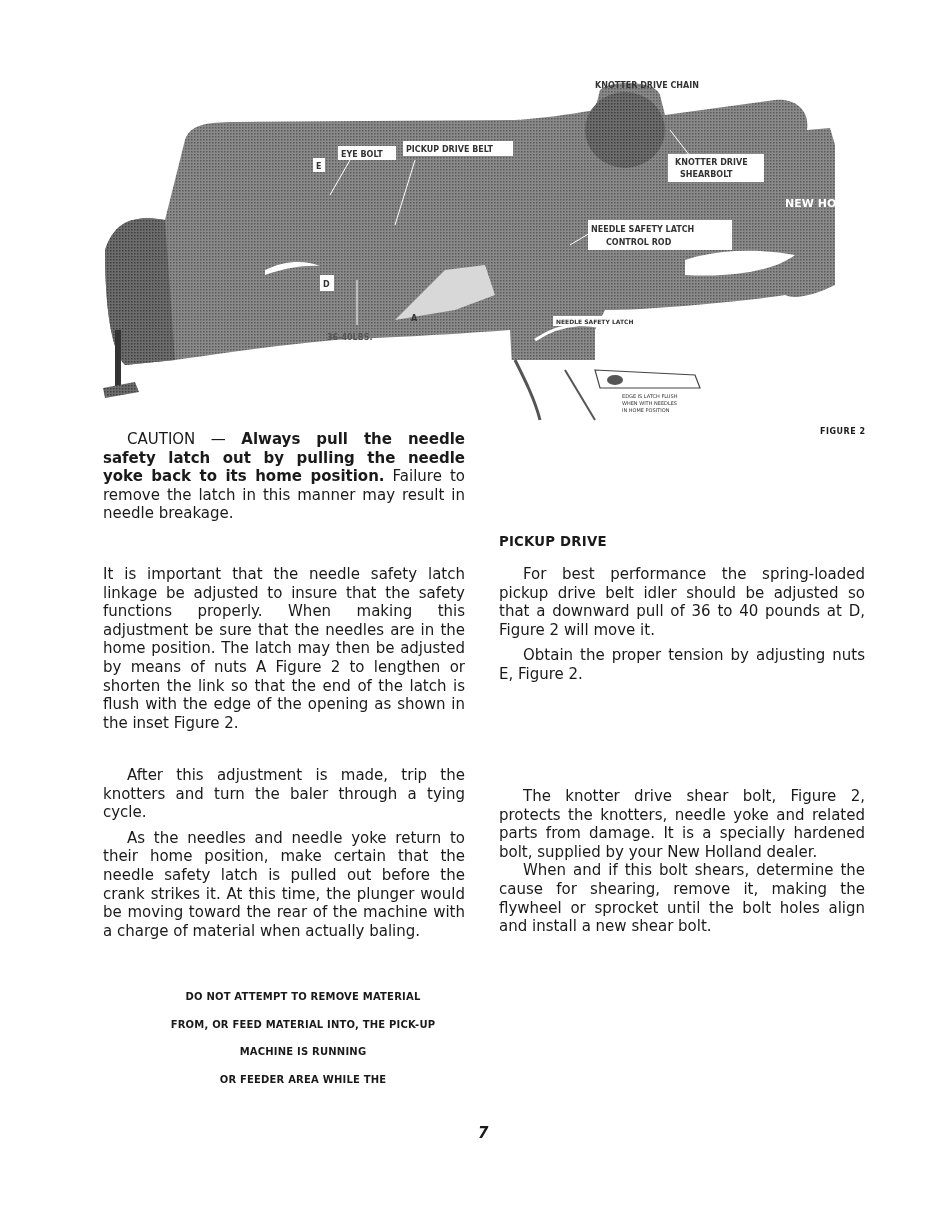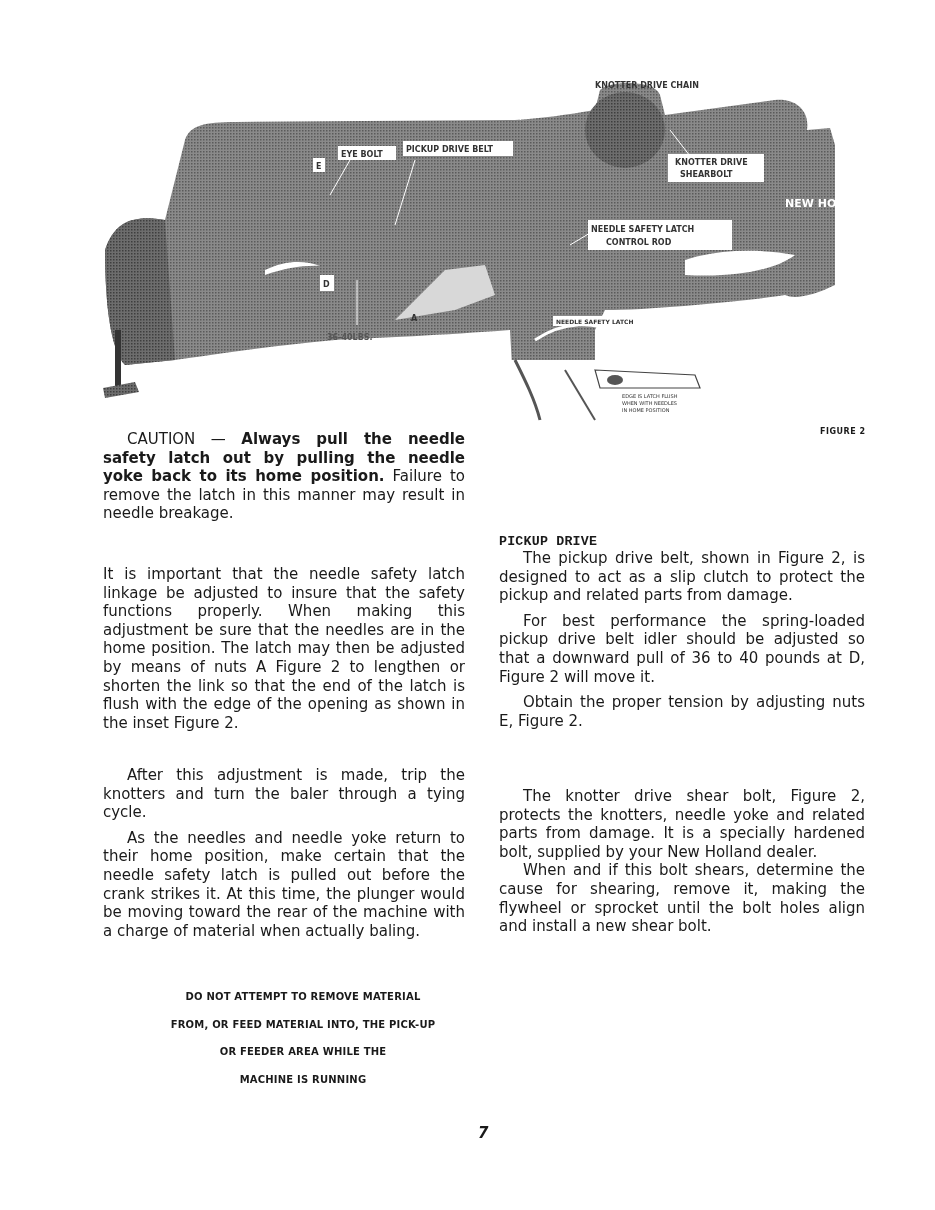--- a/index.html
+++ b/index.html
@@ -129,27 +129,26 @@
 </div>
 
 <div class="abs col-left" style="top:766px;">
   <p class="para indent mb">After this adjustment is made, trip the knotters and turn the baler through a tying cycle.</p>
   <p class="para indent">As the needles and needle yoke return to their home position, make certain that the needle safety latch is pulled out before the crank strikes it. At this time, the plunger would be moving toward the rear of the machine with a charge of material when actually baling.</p>
 </div>
 
 <div class="abs warning" style="top:983px;">
   <div>DO NOT ATTEMPT TO REMOVE MATERIAL</div>
   <div>FROM, OR FEED MATERIAL INTO, THE PICK-UP</div>
+  <div>MACHINE IS RUNNING</div>
   <div>OR FEEDER AREA WHILE THE</div>
-  <div>MACHINE IS RUNNING</div>
 </div>
 
 <div class="abs col-right" style="top:534px;">
-  <div class="heading" style="margin-bottom:0;font-family:Liberation Mono, monospace;">PICKUP DRIVE</div>
-  <p class="para indent mb">The pickup drive belt, shown in Figure 2, is designed to act as a slip clutch to protect the pickup and related parts from damage.</p>
+  <div class="heading" style="margin-bottom:16px;">PICKUP DRIVE</div>
   <p class="para indent mb">For best performance the spring-loaded pickup drive belt idler should be adjusted so that a downward pull of 36 to 40 pounds at D, Figure 2 will move it.</p>
   <p class="para indent">Obtain the proper tension by adjusting nuts E, Figure 2.</p>
 </div>
 
 <div class="abs col-right" style="top:787px;">
   <p class="para indent">The knotter drive shear bolt, Figure 2, protects the knotters, needle yoke and related parts from damage. It is a specially hardened bolt, supplied by your New Holland dealer.</p>
   <p class="para indent">When and if this bolt shears, determine the cause for shearing, remove it, making the flywheel or sprocket until the bolt holes align and install a new shear bolt.</p>
 </div>
 
 <div class="abs page-number">7</div>

